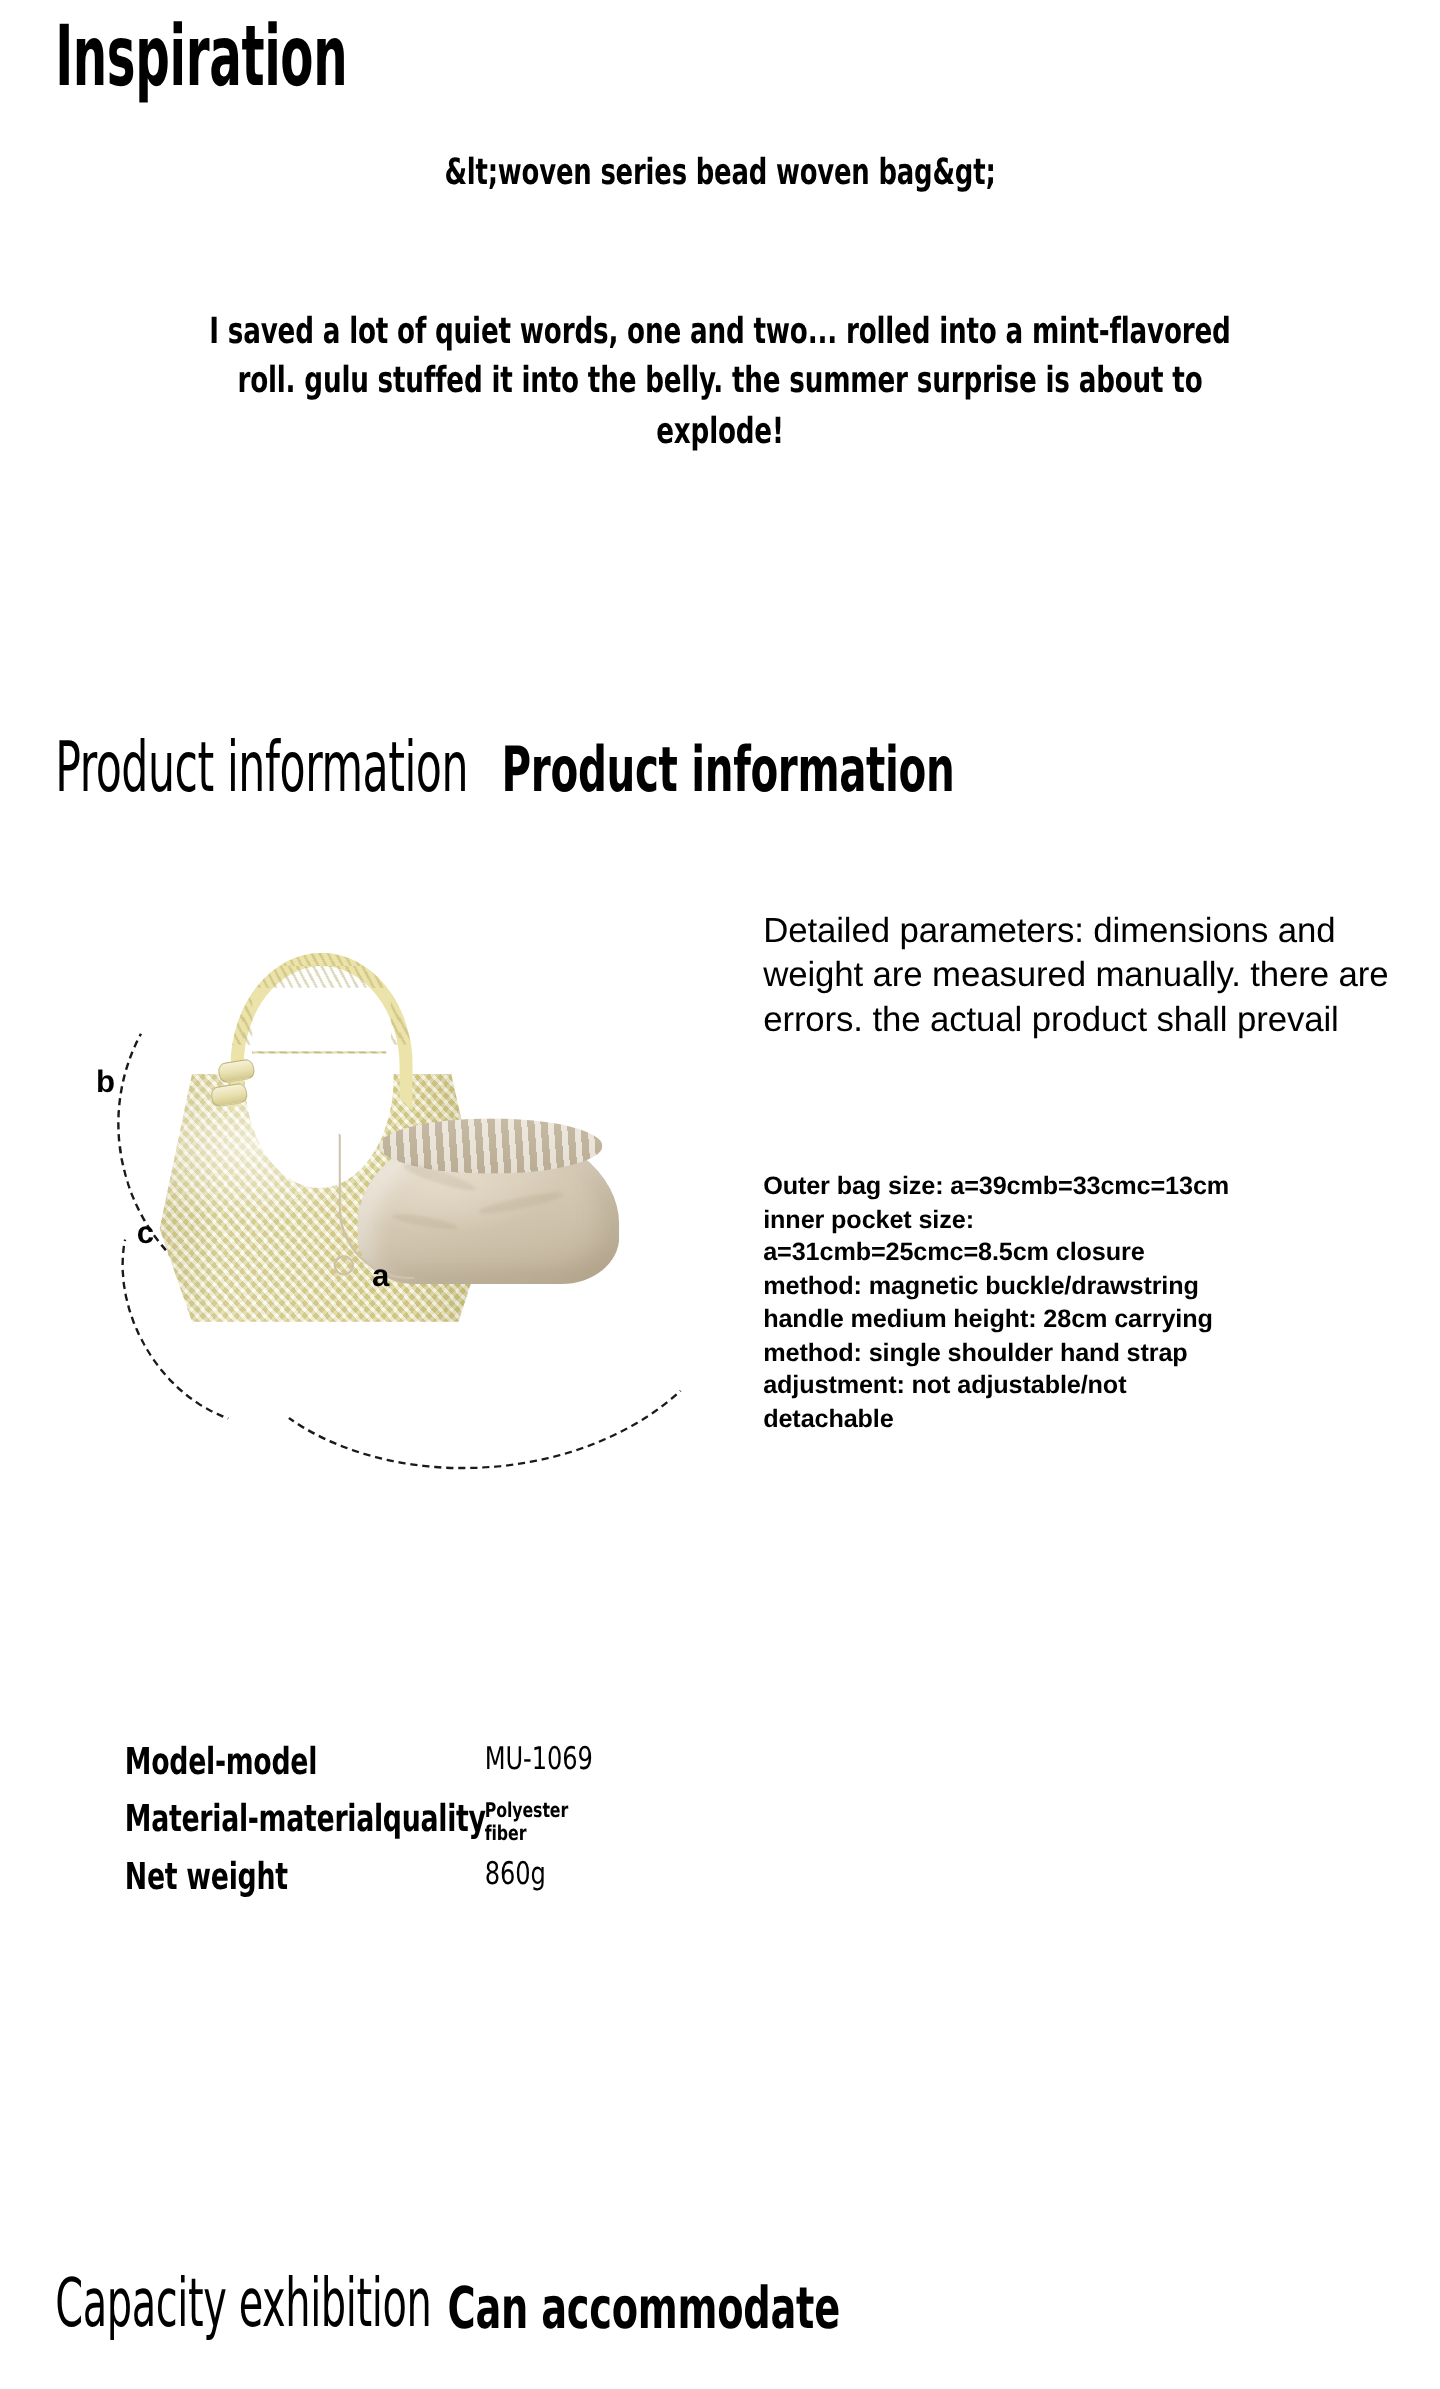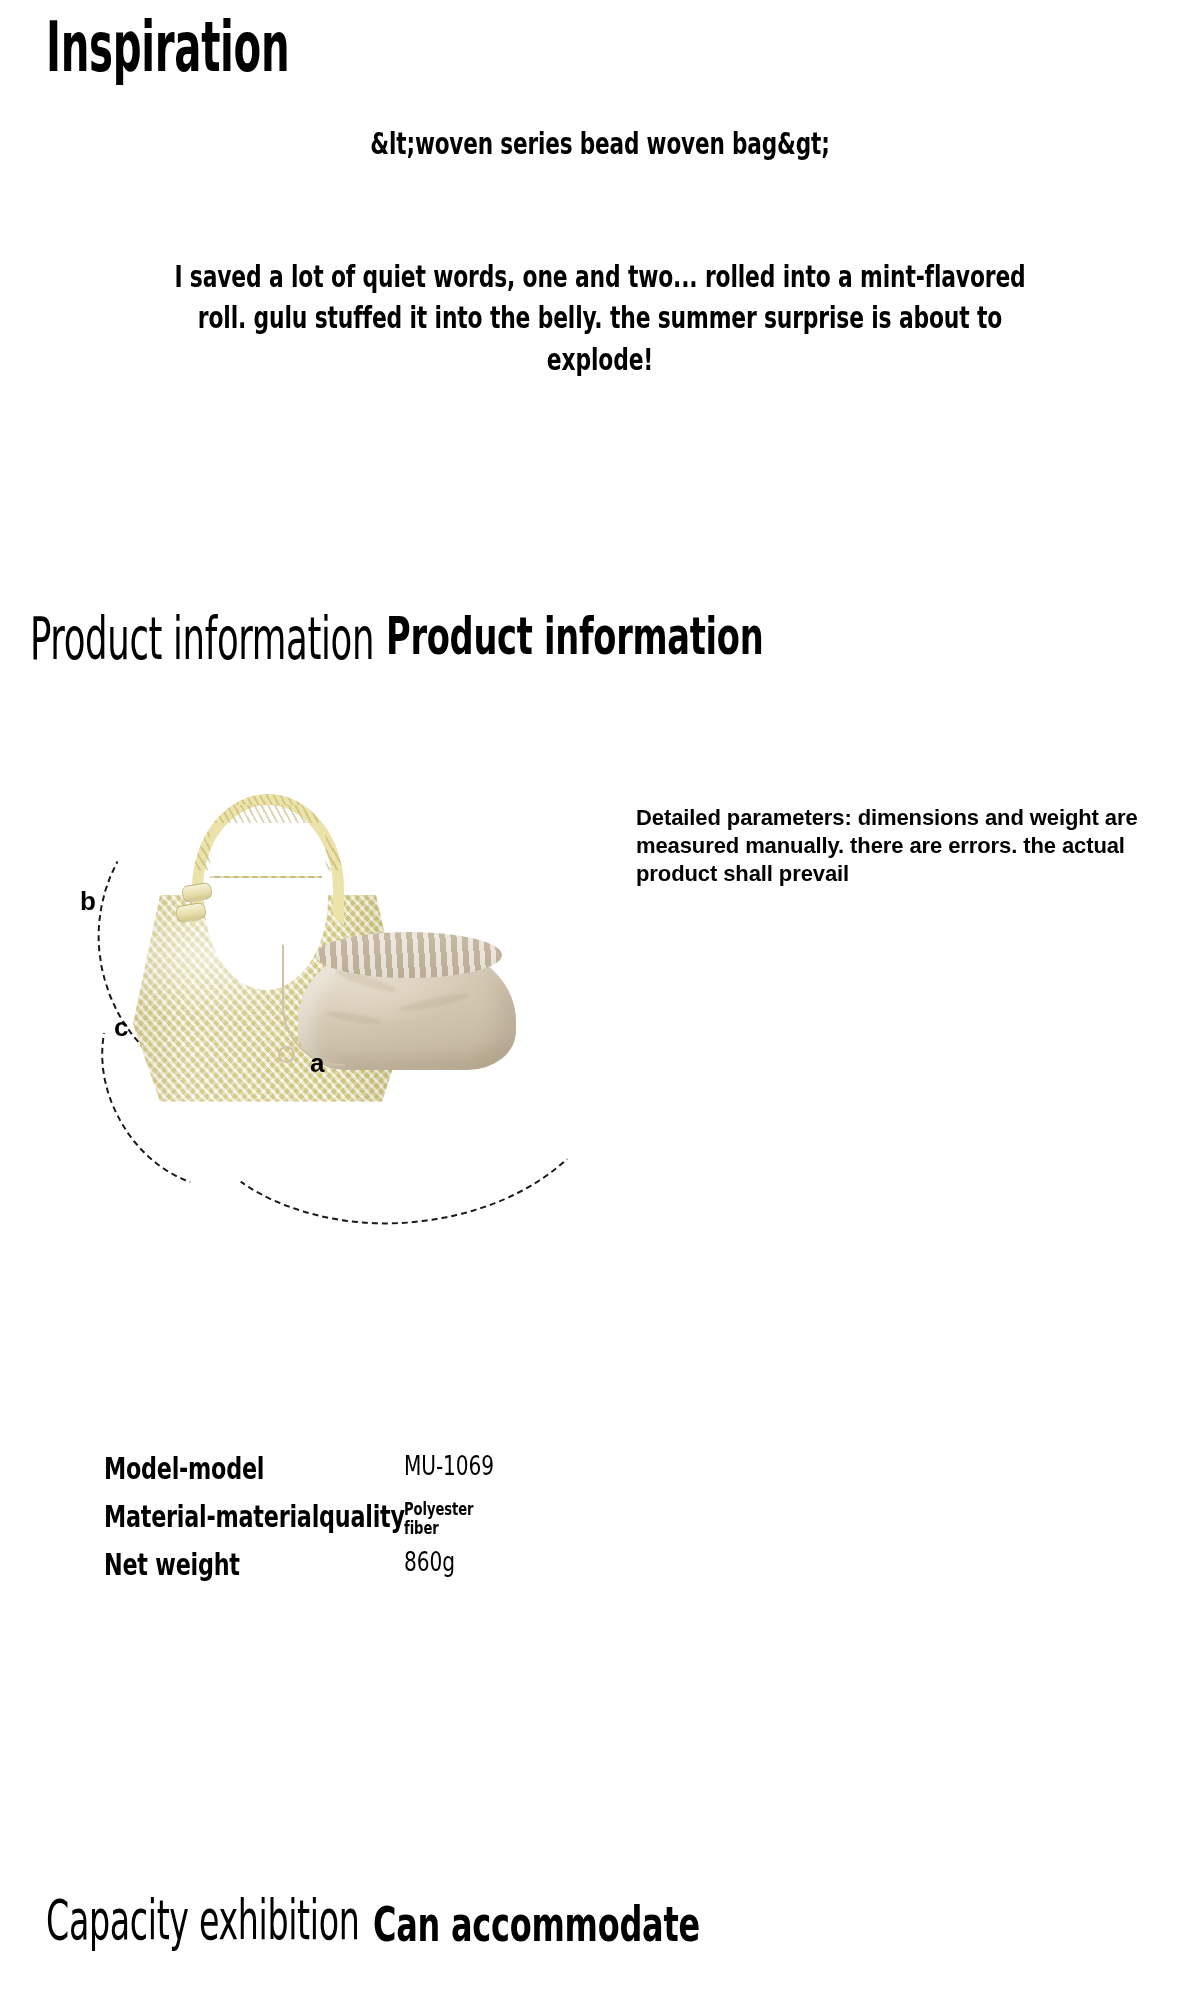--- a/index.html
+++ b/index.html
@@ -69,24 +69,25 @@
     font-weight: 700;
     line-height: 1.38;
     letter-spacing: -0.2px;
     transform: scaleX(0.81);
     transform-origin: center top;
   }
 
   
   .section-heading-row {
     position: absolute;
-    left: 30px;
+    left: 46px;
     top: 610px;
     display: flex;
-    align-items: flex-start;
+    align-items: flex-end;
+    gap: 16px;
     white-space: nowrap;
   }
   .heading-light {
     font-size: 58px;
     font-weight: 400;
     letter-spacing: -0.5px;
     line-height: 1;
     transform: scaleX(0.68);
     transform-origin: left bottom;
   }
@@ -317,24 +318,24 @@
     width: 13px;
     height: 13px;
     border: 2px solid #cfc2a9;
     border-radius: 50%;
   }
 
   
   .param-note {
     position: absolute;
     left: 636px;
-    top: 804px;
+    top: 758px;
     width: 544px;
-    font-size: 22px;
-    font-weight: 700;
+    font-size: 29px;
+    font-weight: 400;
     line-height: 1.28;
     letter-spacing: -0.1px;
   }
   .param-spec {
     position: absolute;
     left: 636px;
     top: 975px;
     width: 560px;
     font-size: 21px;
     font-weight: 700;
@@ -448,20 +449,28 @@
       <div class="pouch-knot"></div>
     </div>
 
     <span class="dim-label dim-b">b</span>
     <span class="dim-label dim-c">c</span>
     <span class="dim-label dim-a">a</span>
   </div>
 
   <div class="param-note">Detailed parameters: dimensions and weight are measured manually. there are errors. the actual product shall prevail</div>
 
+  <div class="param-spec">Outer bag size: a=39cmb=33cmc=13cm
+inner pocket size:
+a=31cmb=25cmc=8.5cm closure
+method: magnetic buckle/drawstring
+handle medium height: 28cm carrying
+method: single shoulder hand strap
+adjustment: not adjustable/not
+detachable</div>
 
   <div class="spec-table">
 
     <div class="spec-row">
       <span class="spec-label cond">Model-model</span>
       <span class="spec-value v-lg cond">MU-1069</span>
     </div>
 
     <div class="spec-row">
       <span class="spec-label cond">Material-materialquality</span>

